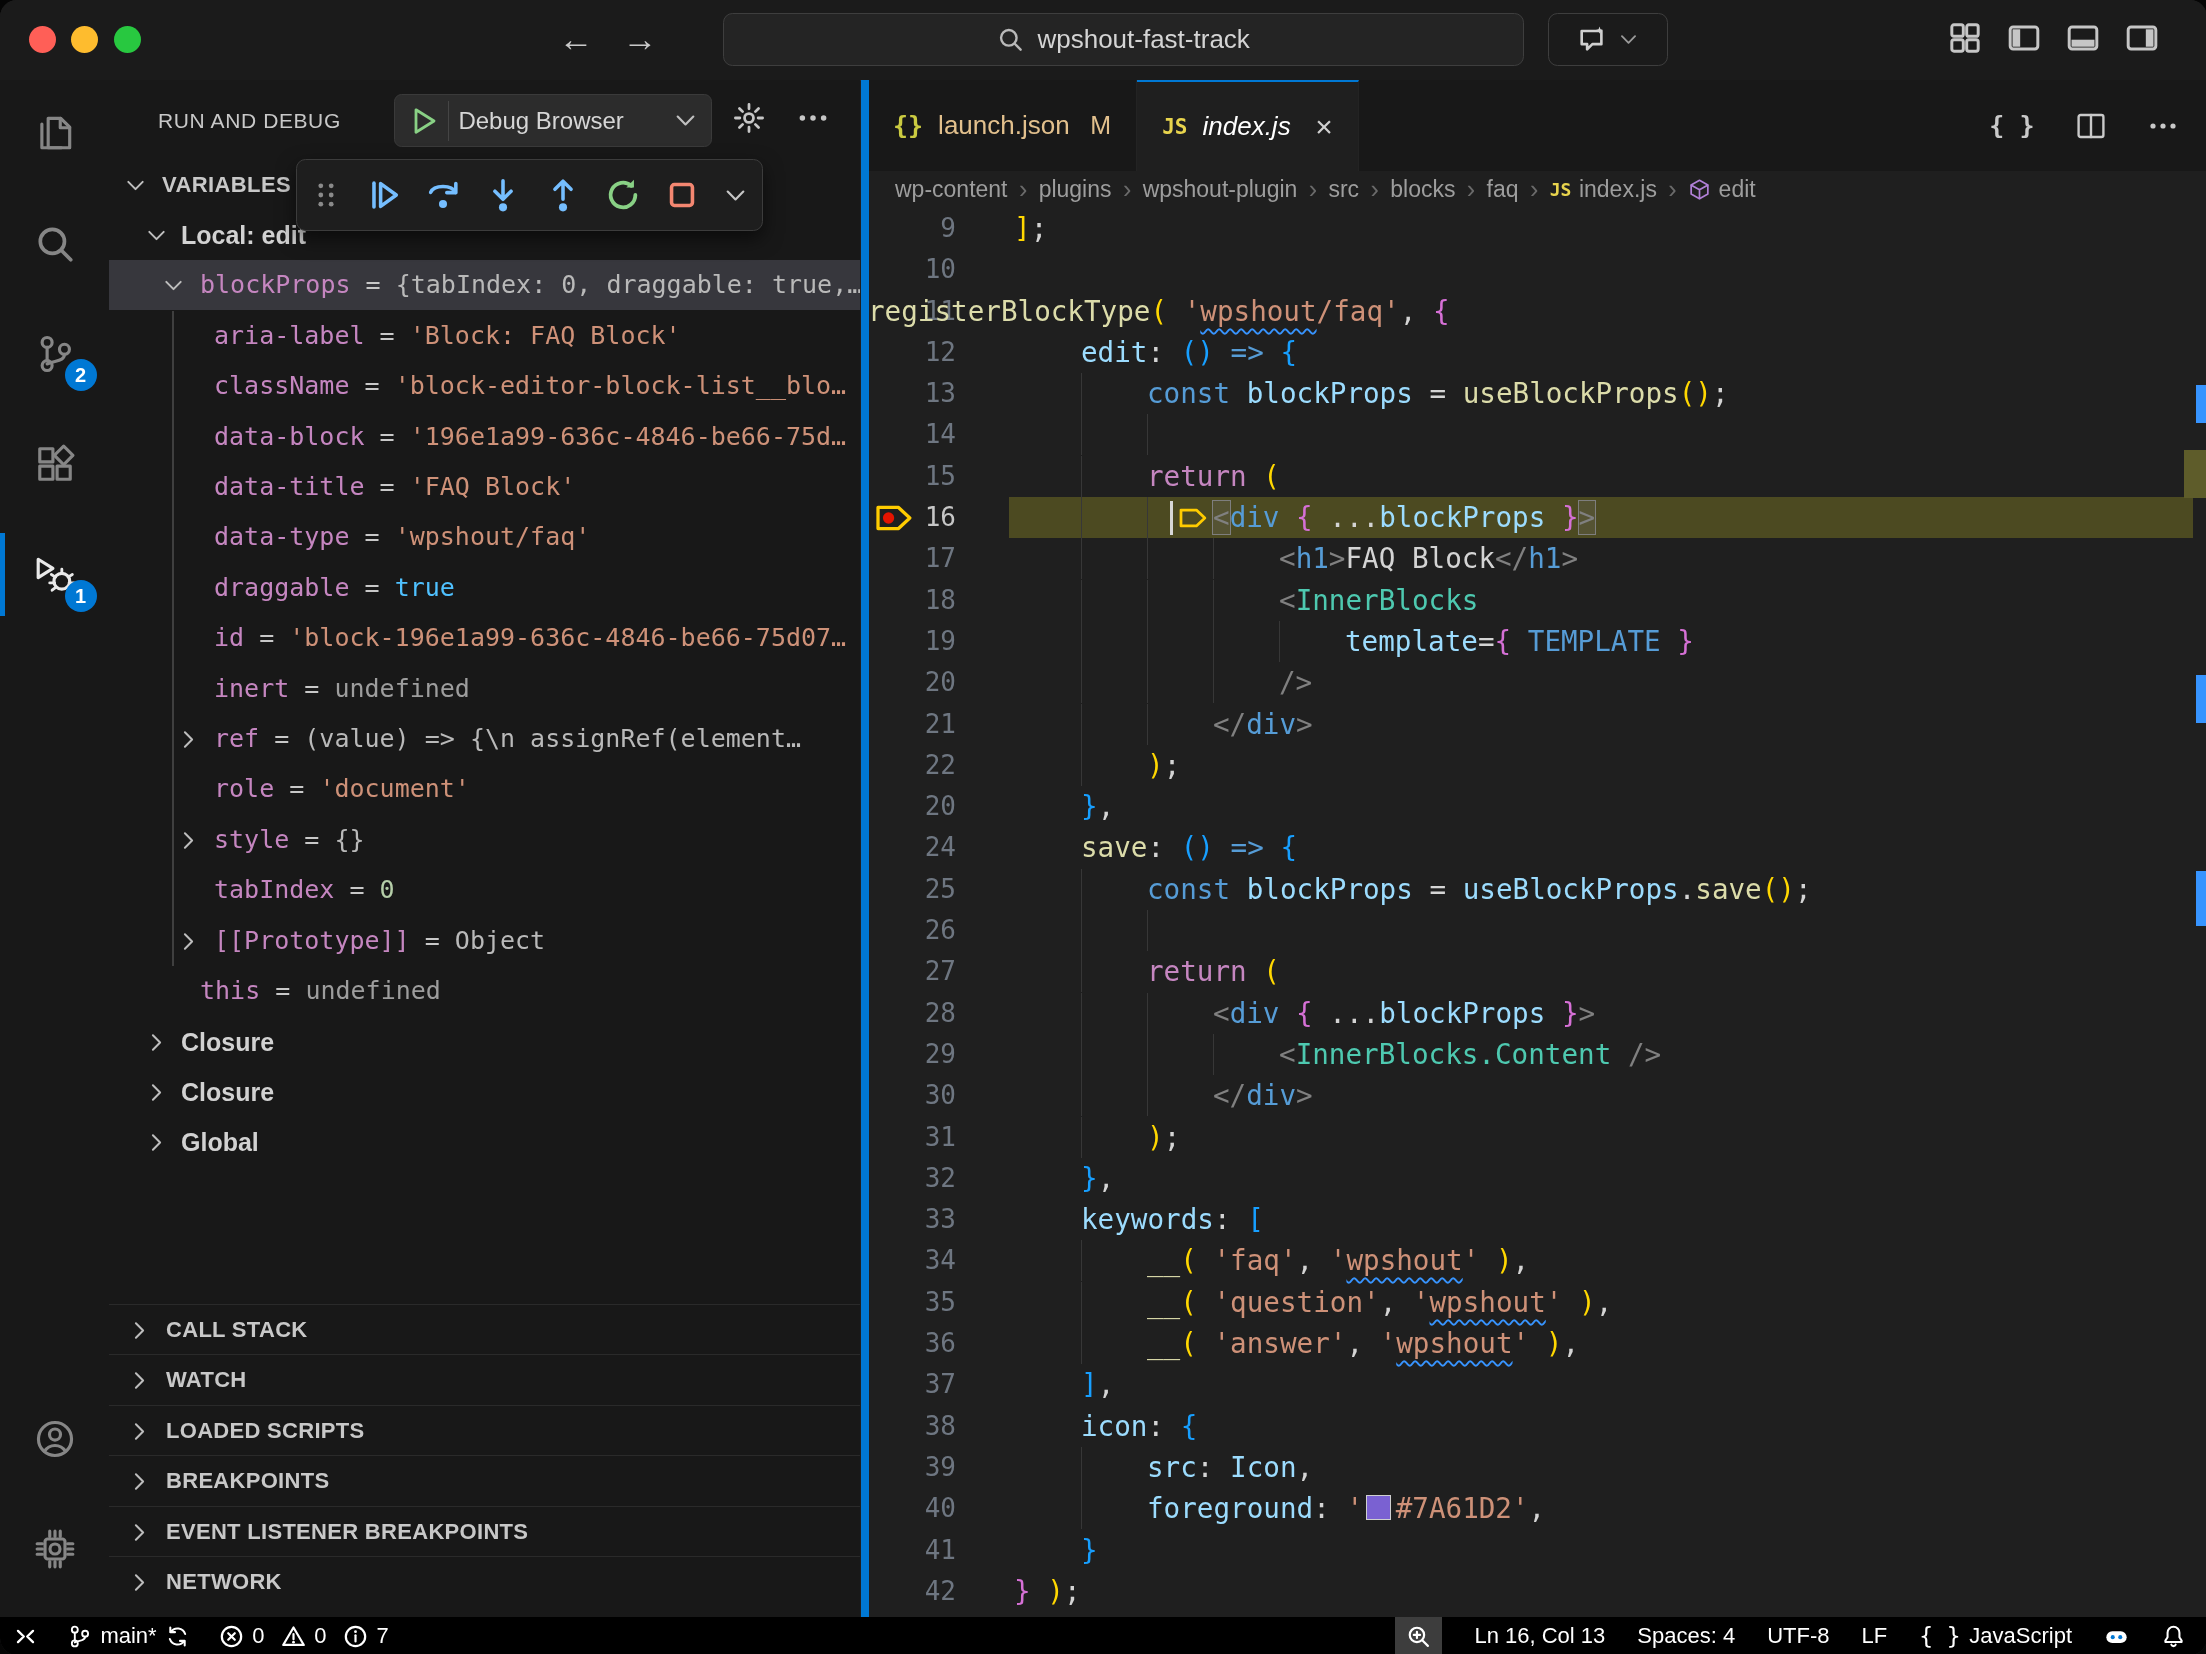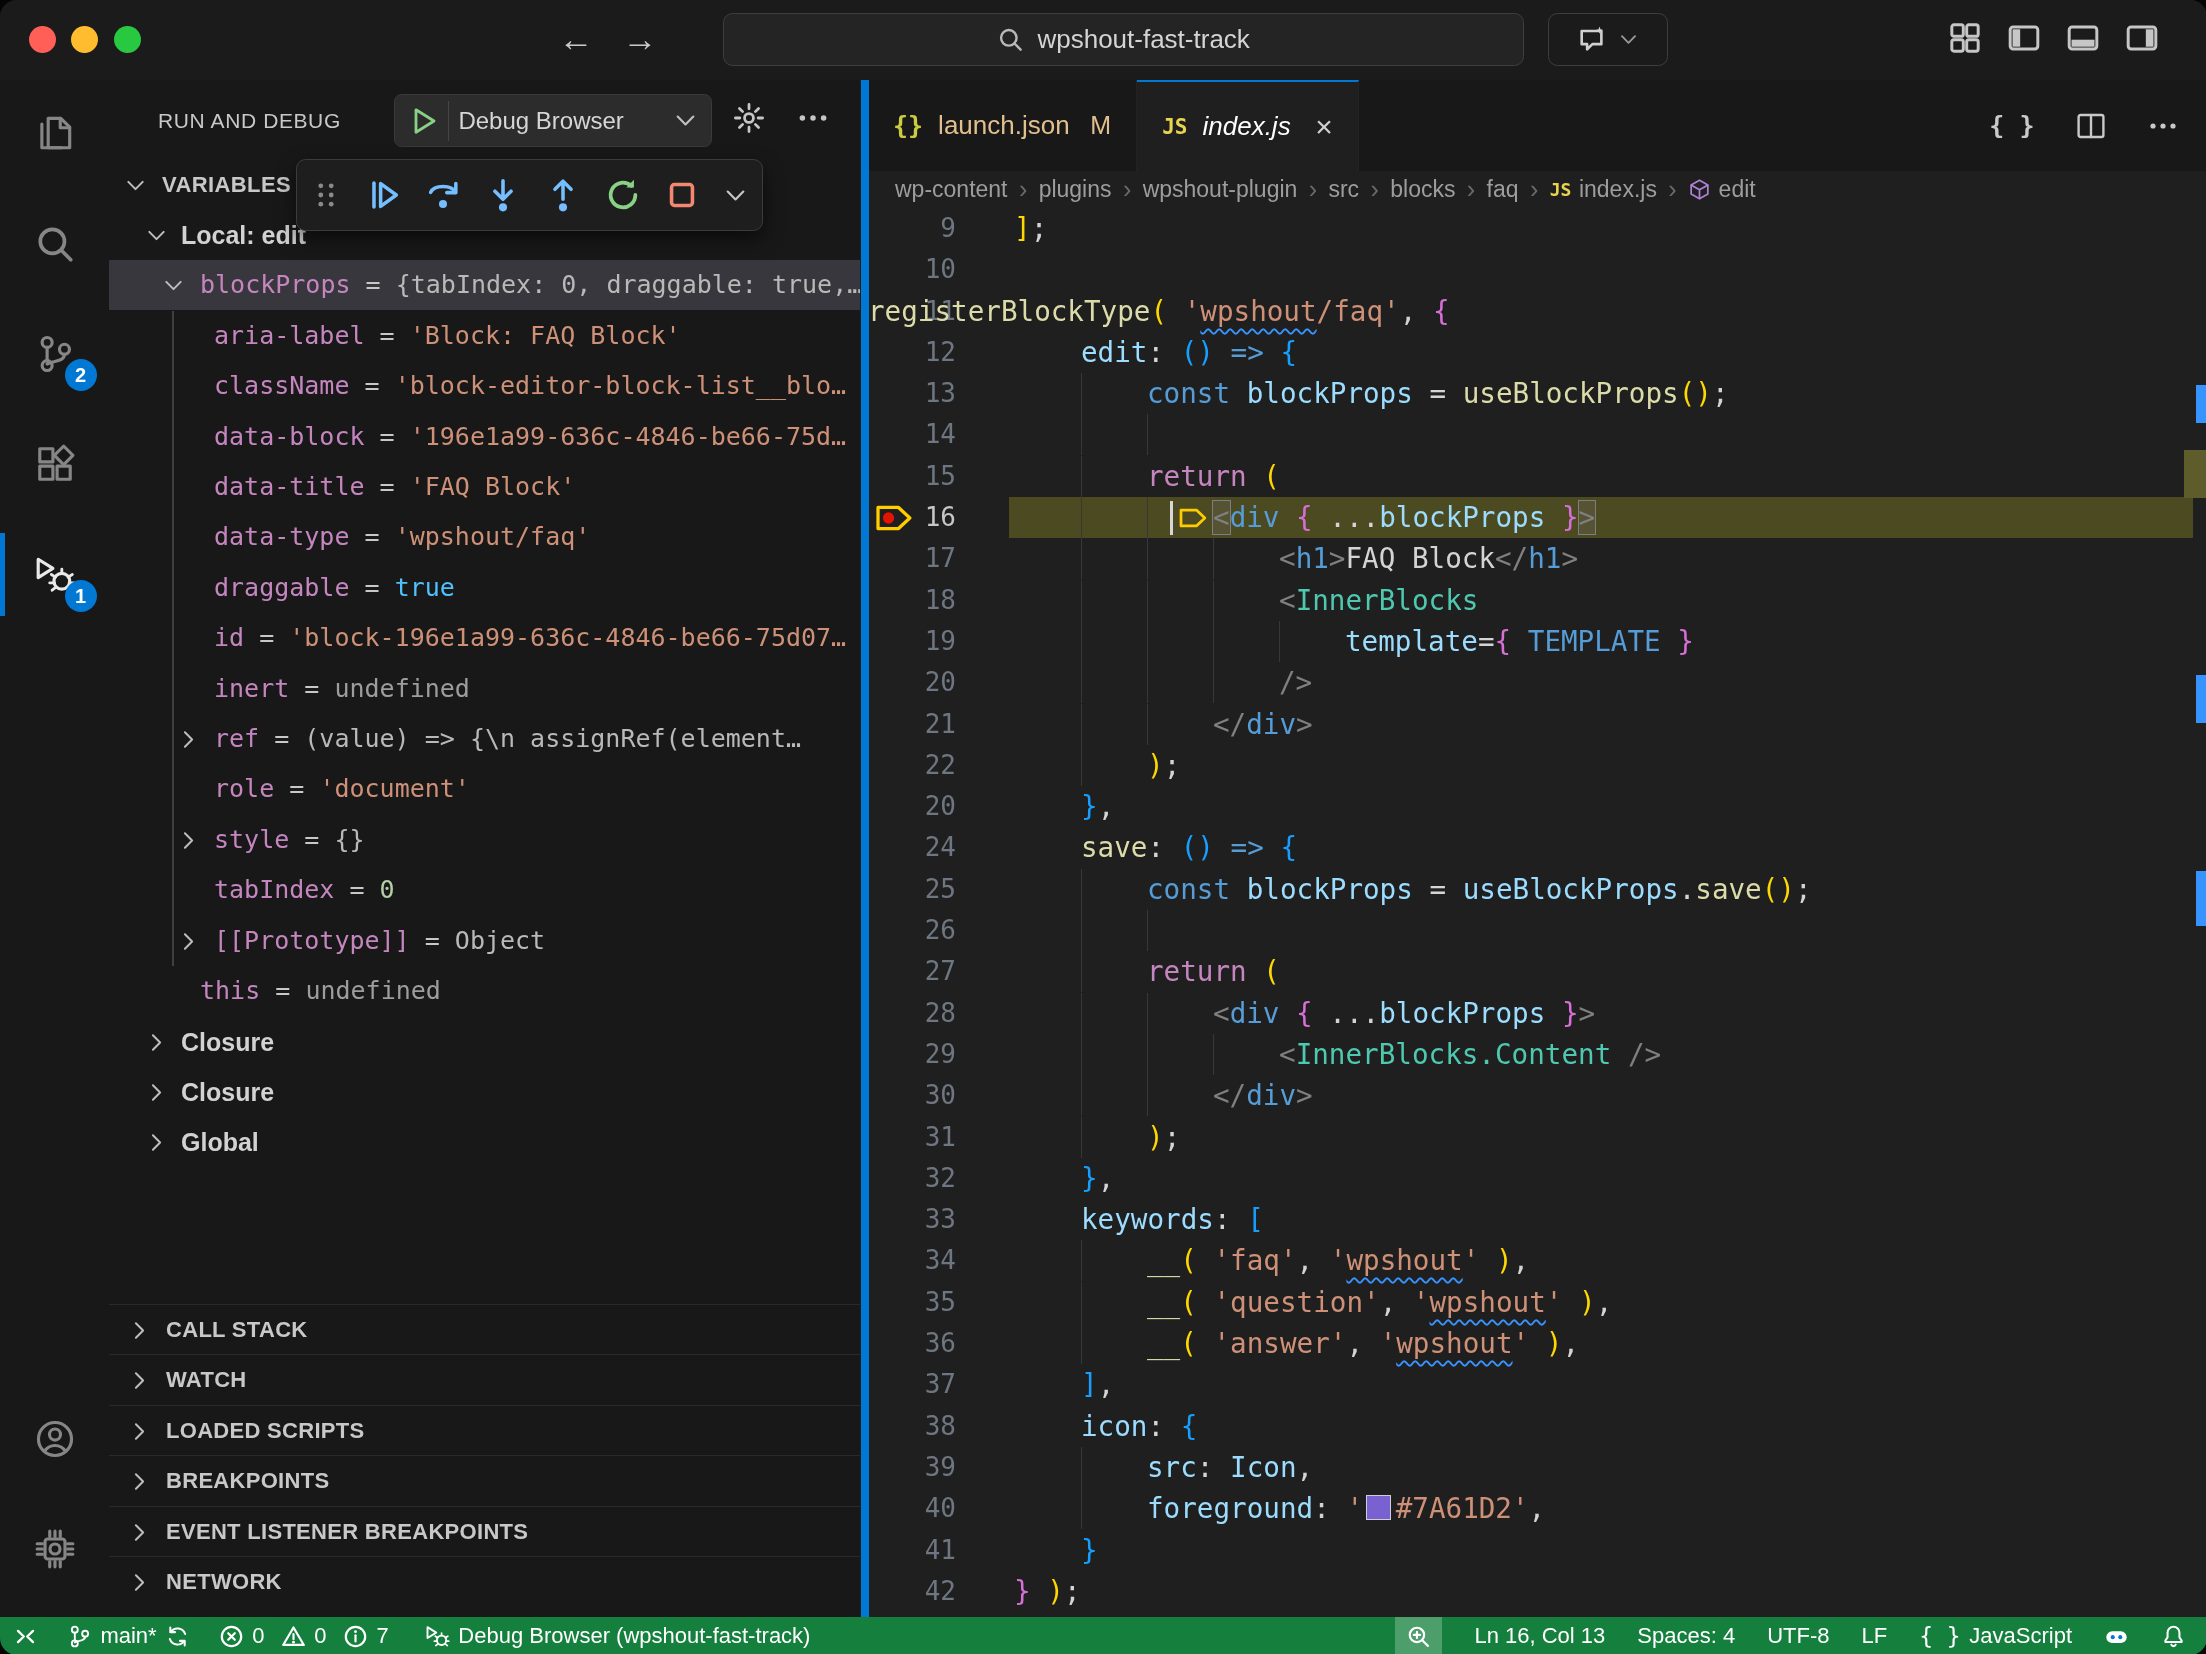--- a/index.html
+++ b/index.html
@@ -83,21 +83,21 @@
   .tok-y{color:#FFD700;} .tok-p{color:#D670D6;} .tok-b{color:#179FFF;}
   .tok-k{color:#C586C0;} .tok-k2{color:#569CD6;} .tok-f{color:#DCDCAA;}
   .tok-s{color:#CE9178;} .tok-v{color:#9CDCFE;} .tok-c{color:#4EC9B0;}
   .tok-tg{color:#569CD6;} .tok-j{color:#808080;} .tok-t{color:#D4D4D4;}
   .tok-sq{color:#CE9178;text-decoration:underline wavy #3794FF 1.9px;text-underline-offset:6.7px;}
   .tok-bm{outline:1px solid #7e7e7e;background:rgba(120,120,120,.22);}
   .tok-sw{display:inline-block;width:23px;height:23px;background:#7A61D2;border:1.9px solid #cfcfcf;vertical-align:middle;margin:0 4.8px 4.8px 2.9px;}
   .rmark{position:absolute;right:0;z-index:8;}
 
   
-  .statusbar{position:absolute;left:0;right:0;bottom:0;height:38px;background:#15803d;display:flex;align-items:center;
+  .statusbar{position:absolute;left:0;right:0;bottom:0;height:38px;background:#000000;display:flex;align-items:center;
       justify-content:space-between;color:#ffffff;font-size:22px;z-index:70;}
   .sb-left{display:flex;align-items:center;gap:28.5px;padding-left:13.3px;height:100%;}
   .sb-right{display:flex;align-items:center;gap:32px;padding-right:21px;height:100%;}
   .sb-item{display:flex;align-items:center;gap:8.6px;height:100%;}
   .sb-item.hl{background:rgba(255,255,255,.24);padding:0 11.4px;}
 
   .icon{display:inline-flex;align-items:center;justify-content:center;line-height:0;}
   .icon svg{width:100%;height:100%;}
 </style>
 </head>
@@ -595,30 +595,20 @@
           <span style="margin-right: 7.6px;">0</span>
           <span class="icon" style="width: 25px; height: 25px; color: rgb(255, 255, 255);">
             <svg viewBox="0 0 16 16" fill="none" stroke="currentColor" stroke-width="1.4" stroke-linecap="round" stroke-linejoin="round">
               <circle cx="8" cy="8" r="6.2"></circle>
               <path d="M8 7.2v4"></path>
               <circle cx="8" cy="4.9" r=".9" fill="currentColor" stroke="none"></circle>
             </svg>
           </span>
           <span style="margin-right: 7.6px;">7</span>
         </div>
-        <div class="sb-item">
-          <span class="icon" style="width: 25px; height: 25px; color: rgb(255, 255, 255);">
-            <svg viewBox="0 0 16 16" fill="none" stroke="currentColor" stroke-width="1.2" stroke-linecap="round" stroke-linejoin="round">
-              <path d="M1.6 2l5.6 3.5L1.6 9z"></path>
-              <circle cx="10.6" cy="10.4" r="3"></circle>
-              <path d="M10.6 7.4V5.8M8.2 8.8L6.6 7.8M7.8 11H6M8.4 12.6l-1.5 1.2M13 8.8l1.6-1M13.4 11h1.8M12.8 12.6l1.5 1.2" stroke-width="1.1"></path>
-            </svg>
-          </span>
-          <span>Debug Browser (wpshout-fast-track)</span>
-        </div>
       </div>
     <div class="sb-right" id="sb-right">
         <div class="sb-item hl">
           <span class="icon" style="width: 25px; height: 25px; color: rgb(255, 255, 255);">
             <svg viewBox="0 0 16 16" fill="none" stroke="currentColor" stroke-width="1.4" stroke-linecap="round" stroke-linejoin="round">
               <circle cx="7" cy="7" r="4.6"></circle>
               <path d="M10.4 10.4L14 14"></path>
               <path d="M7 5v4M5 7h4"></path>
             </svg>
           </span>

